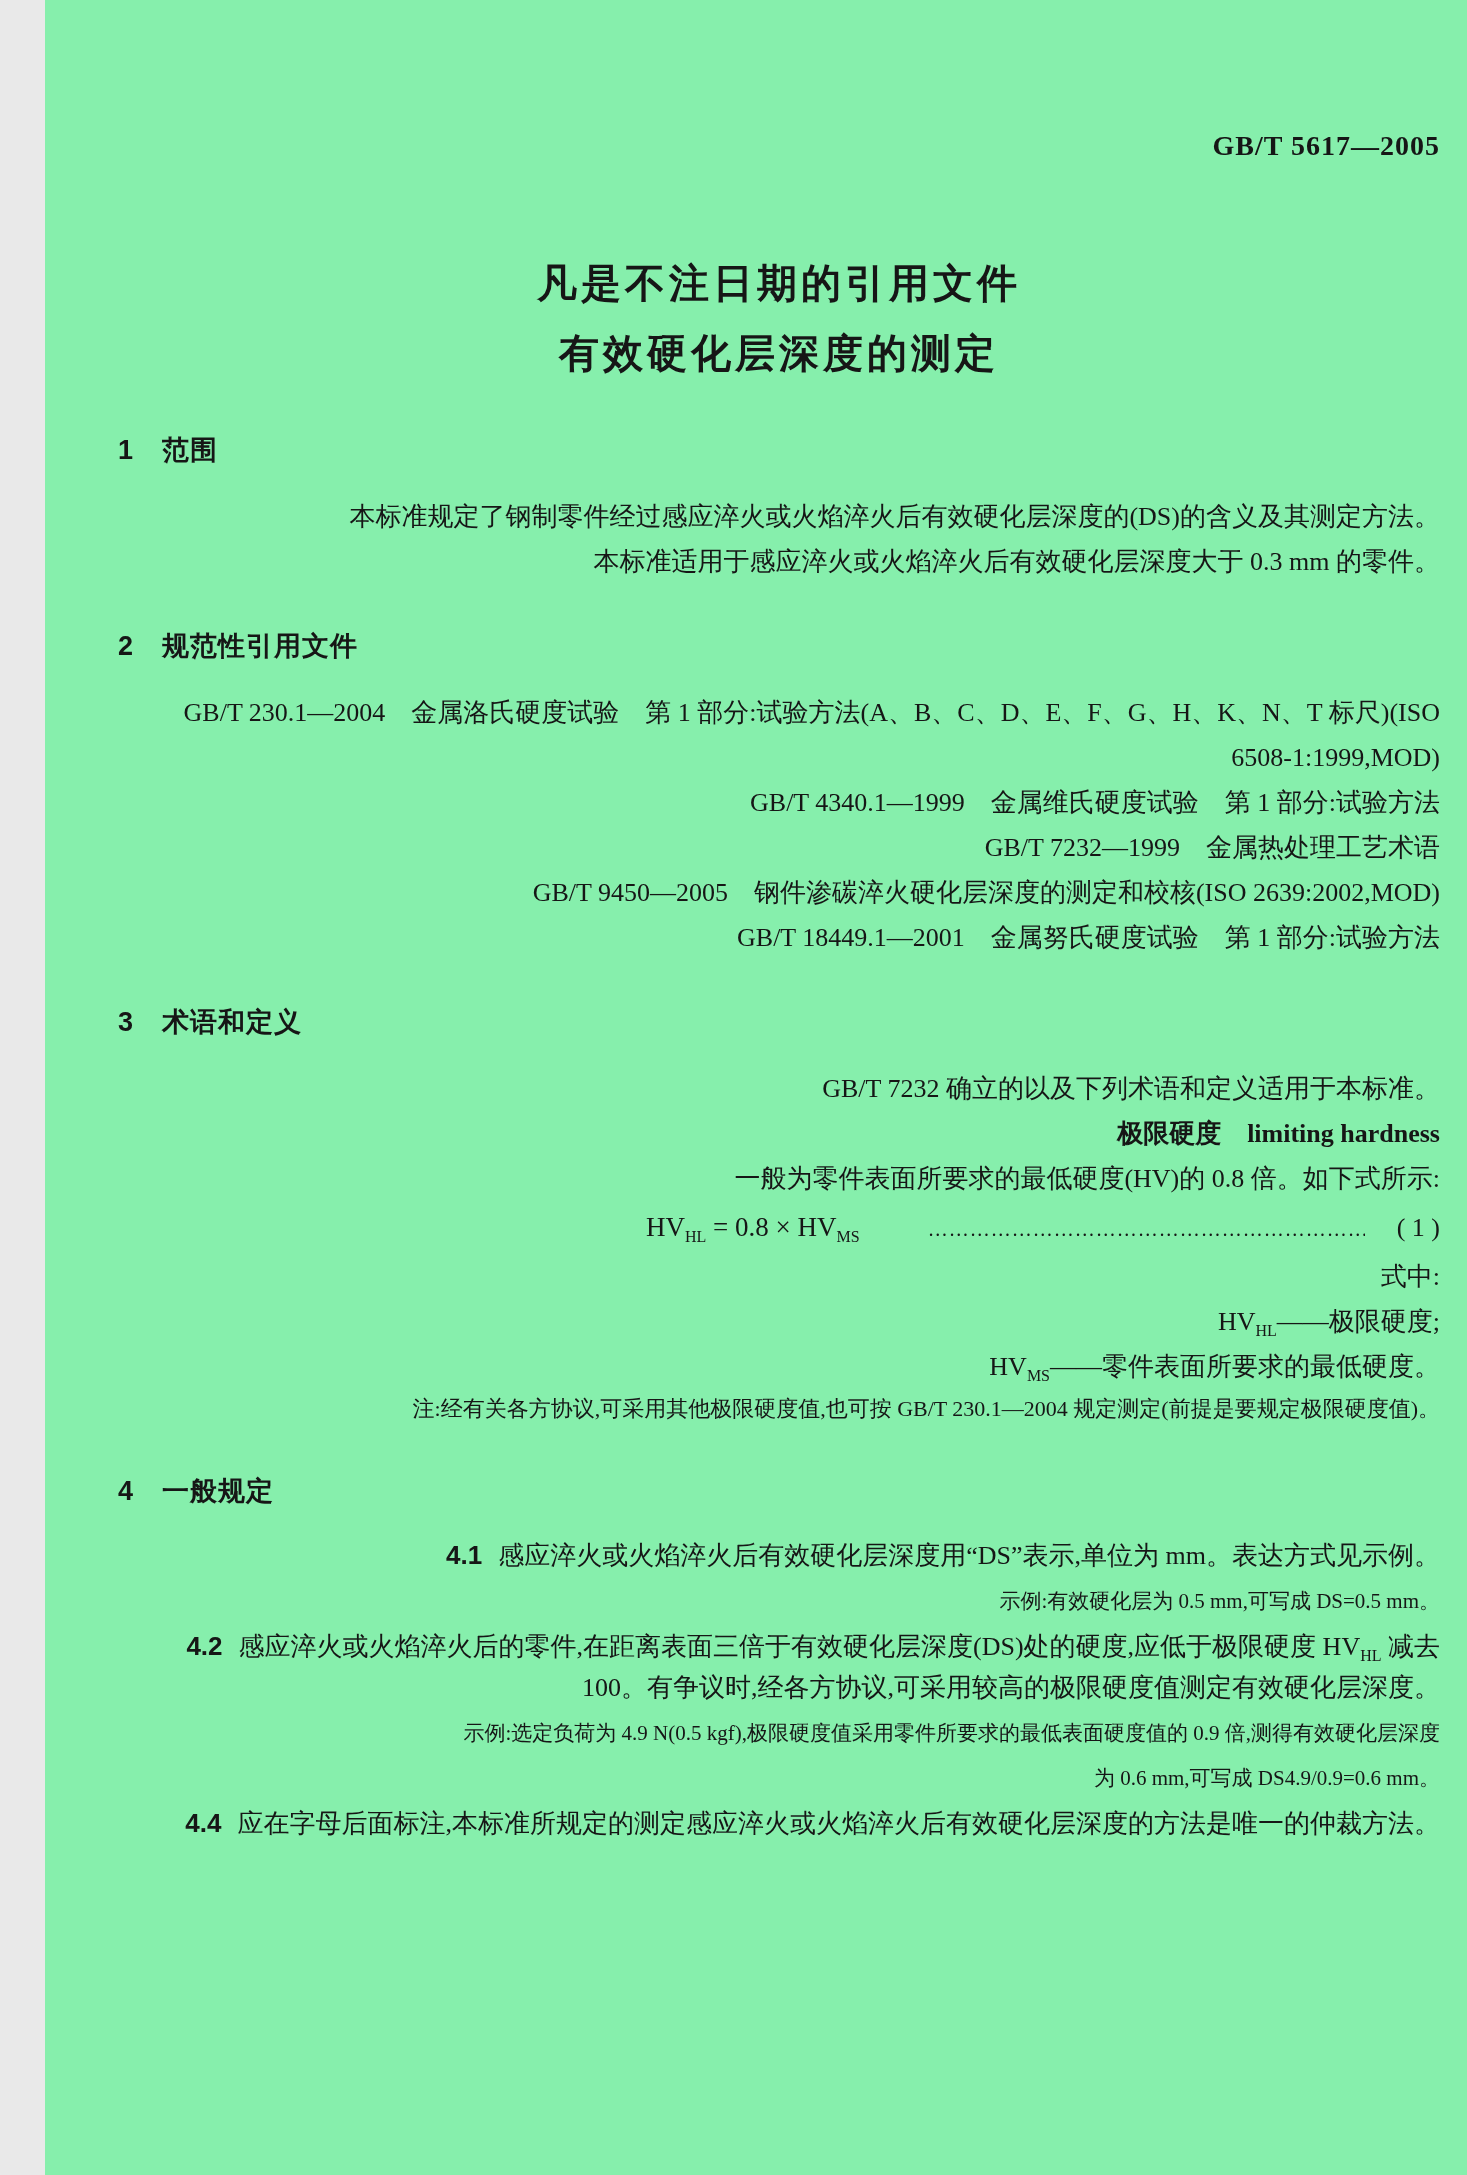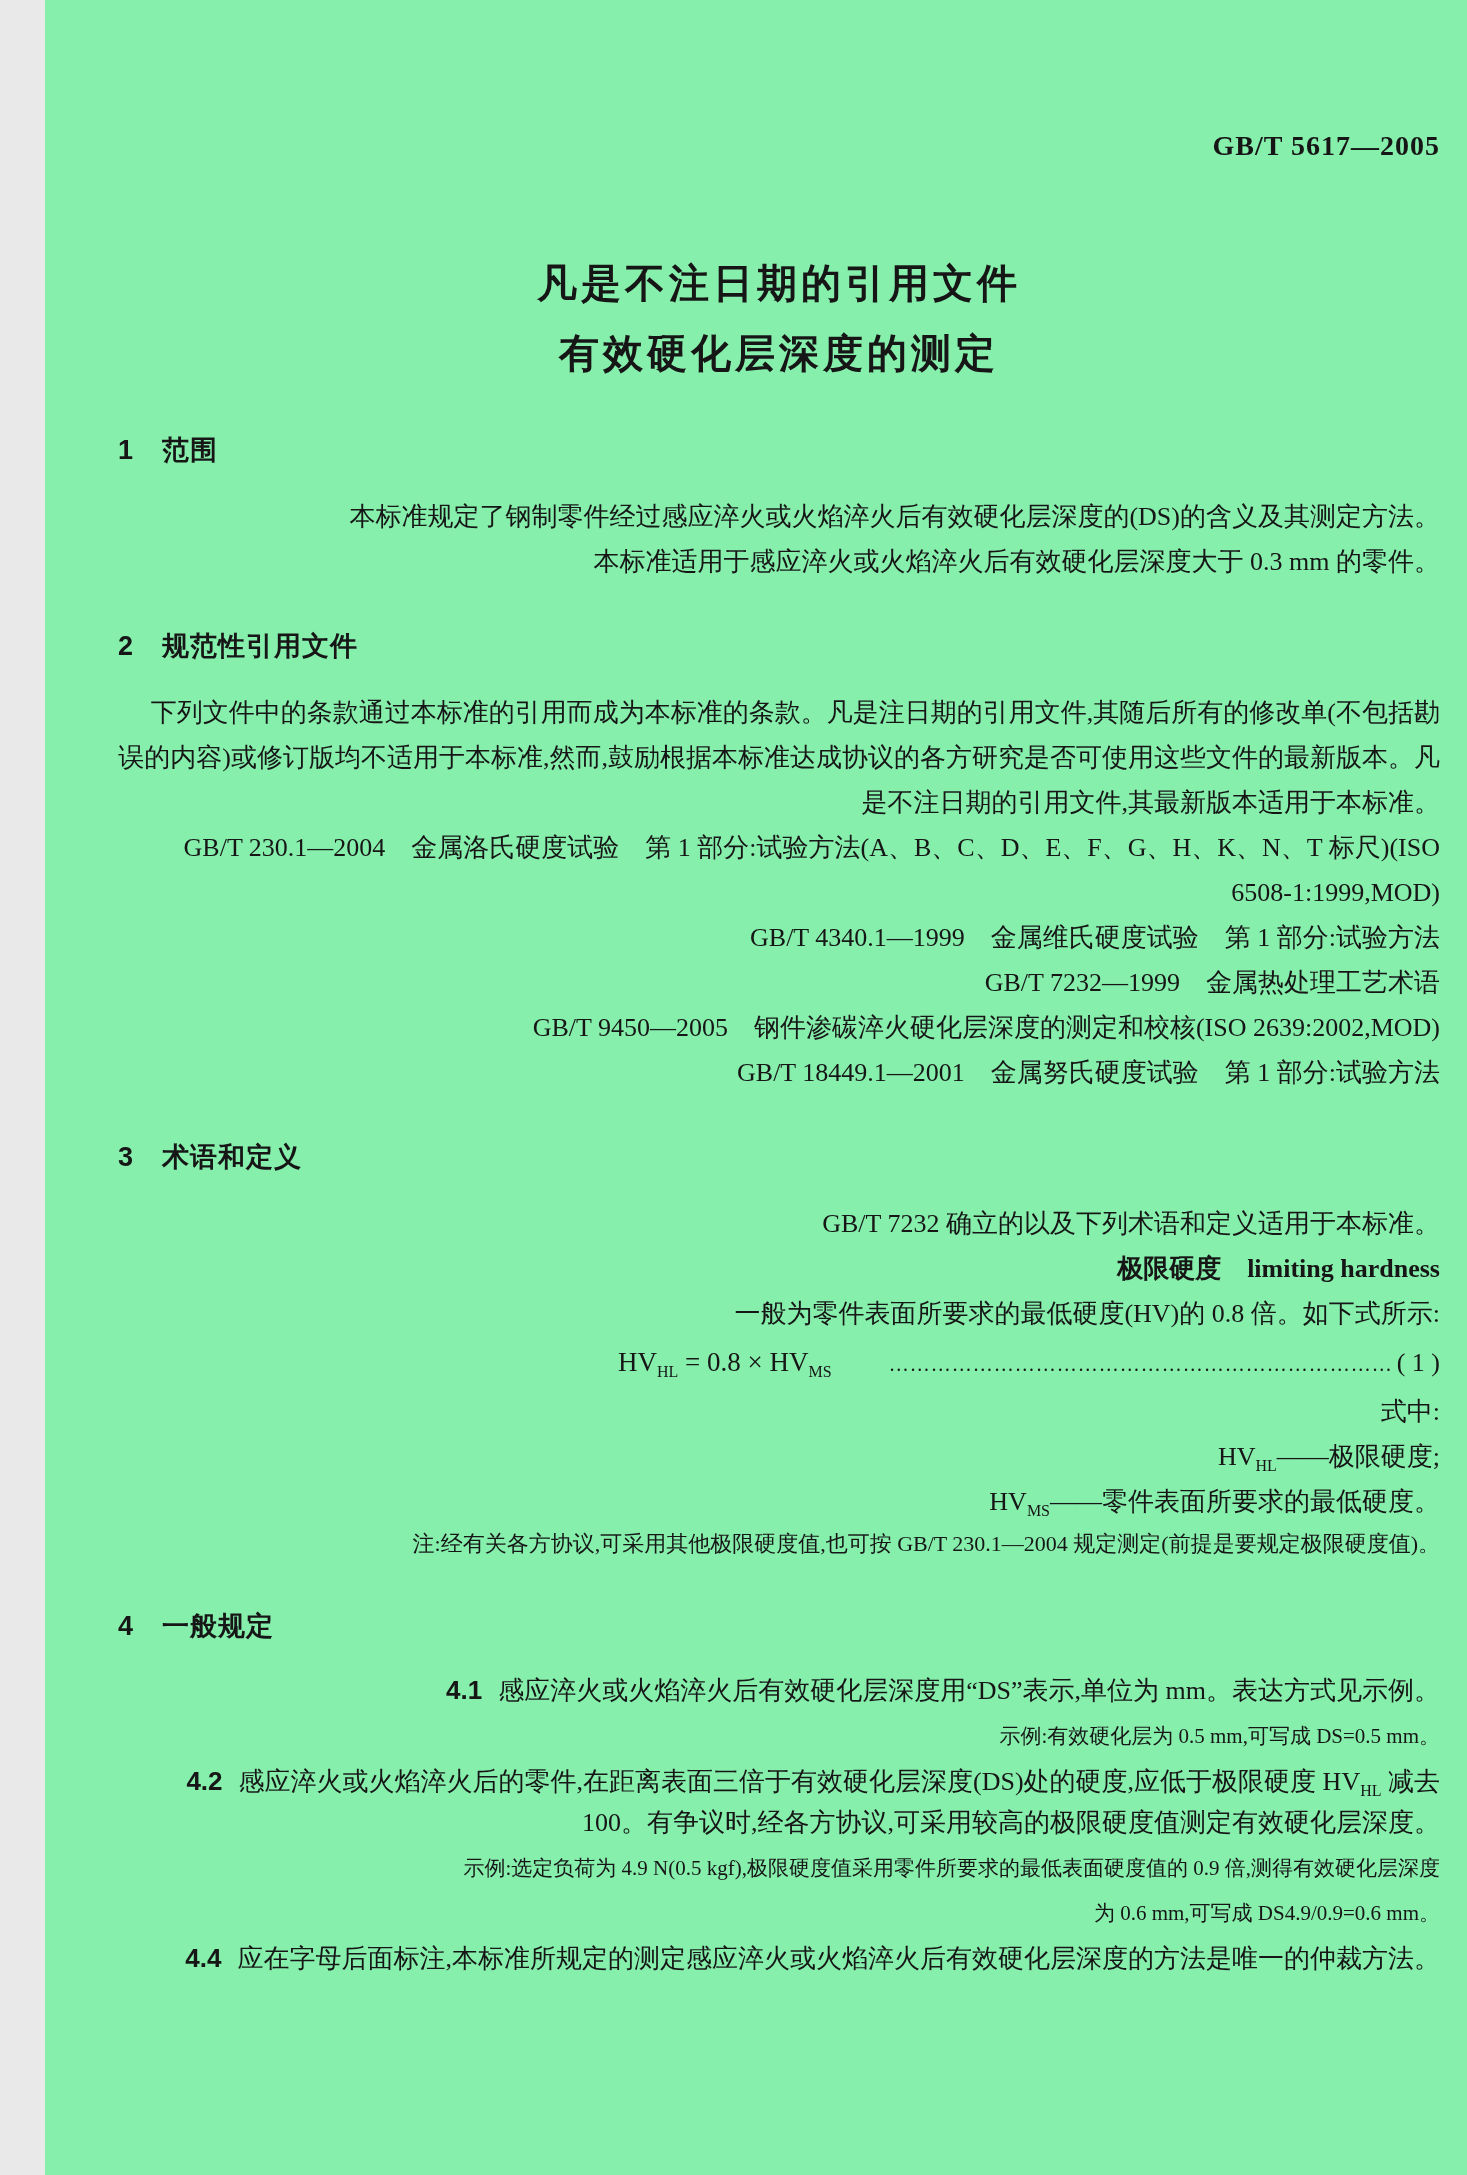--- a/index.html
+++ b/index.html
@@ -49,20 +49,21 @@
     margin-right:26px;
   }
   .term .term-en{font-weight:bold;}
   sub{font-size:16px;line-height:0;}
   .formula-row{
     display:flex;
     align-items:baseline;
     font-size:27px;
     margin:4px 0 2px;
     line-height:45px;
+    gap:28px;
   }
   .f-spacer{width:500px;flex:0 0 auto;}
   .formula{white-space:nowrap;}
   .f-dots{
     flex:1 1 auto;
     overflow:hidden;
     white-space:nowrap;
     text-align:right;
     font-size:20px;
     letter-spacing:1px;
@@ -105,21 +106,20 @@
 
   <div class="clause-heading">
     <span class="clause-num">1</span><span>范围</span>
   </div>
   <p class="body indent">本标准规定了钢制零件经过感应淬火或火焰淬火后有效硬化层深度的(DS)的含义及其测定方法。</p>
   <p class="body indent">本标准适用于感应淬火或火焰淬火后有效硬化层深度大于 0.3 mm 的零件。</p>
 
   <div class="clause-heading">
     <span class="clause-num">2</span><span>规范性引用文件</span>
   </div>
-  <p class="body indent">下列文件中的条款通过本标准的引用而成为本标准的条款。凡是注日期的引用文件,其随后所有的修改单(不包括勘误的内容)或修订版均不适用于本标准,然而,鼓励根据本标准达成协议的各方研究是否可使用这些文件的最新版本。凡是不注日期的引用文件,其最新版本适用于本标准。</p>
   <div class="refs">
     <p class="body indent">GB/T 230.1—2004　金属洛氏硬度试验　第 1 部分:试验方法(A、B、C、D、E、F、G、H、K、N、T 标尺)(ISO 6508-1:1999,MOD)</p>
     <p class="body indent">GB/T 4340.1—1999　金属维氏硬度试验　第 1 部分:试验方法</p>
     <p class="body indent">GB/T 7232—1999　金属热处理工艺术语</p>
     <p class="body indent">GB/T 9450—2005　钢件渗碳淬火硬化层深度的测定和校核(ISO 2639:2002,MOD)</p>
     <p class="body indent">GB/T 18449.1—2001　金属努氏硬度试验　第 1 部分:试验方法</p>
   </div>
 
   <div class="clause-heading">
     <span class="clause-num">3</span><span>术语和定义</span>

